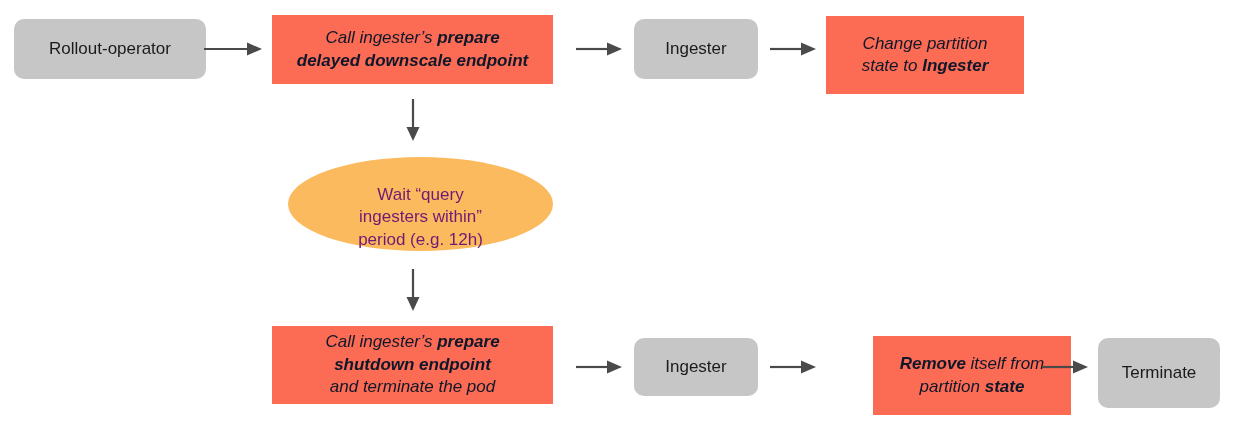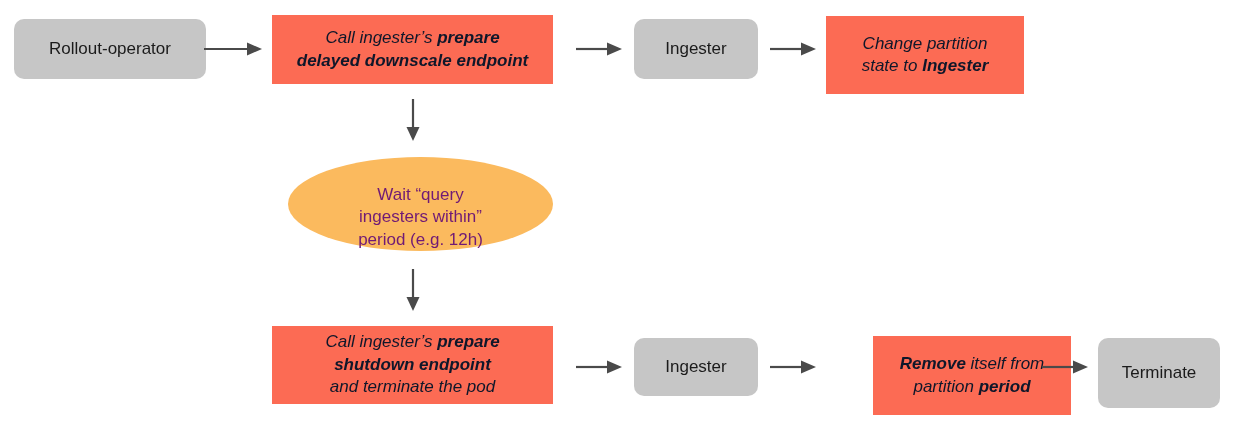--- a/index.html
+++ b/index.html
@@ -156,21 +156,21 @@
   </div>
 
   <div class="arrow" style="left:770px; top:358px; width:46px; height:18px;">
     <svg width="46" height="18" viewBox="0 0 46 18">
       <line class="arrow-line" x1="0" y1="9" x2="32" y2="9"></line>
       <polygon class="arrow-head" points="31,2.5 46,9 31,15.5"></polygon>
     </svg>
   </div>
 
   <div class="node node-red" style="left:826px; top:336px; width:198px; height:79px;margin-left:47px;">
-    <span class="label"><b>Remove</b> itself from<br>partition <b>period</b></span>
+    <span class="label"><b>Remove</b> itself from<br>partition <b>state</b></span>
   </div>
 
   <div class="arrow" style="left:1042px; top:358px; width:46px; height:18px;">
     <svg width="46" height="18" viewBox="0 0 46 18">
       <line class="arrow-line" x1="0" y1="9" x2="32" y2="9"></line>
       <polygon class="arrow-head" points="31,2.5 46,9 31,15.5"></polygon>
     </svg>
   </div>
 
   <div class="node node-gray" style="left:1098px; top:338px; width:122px; height:70px;">

